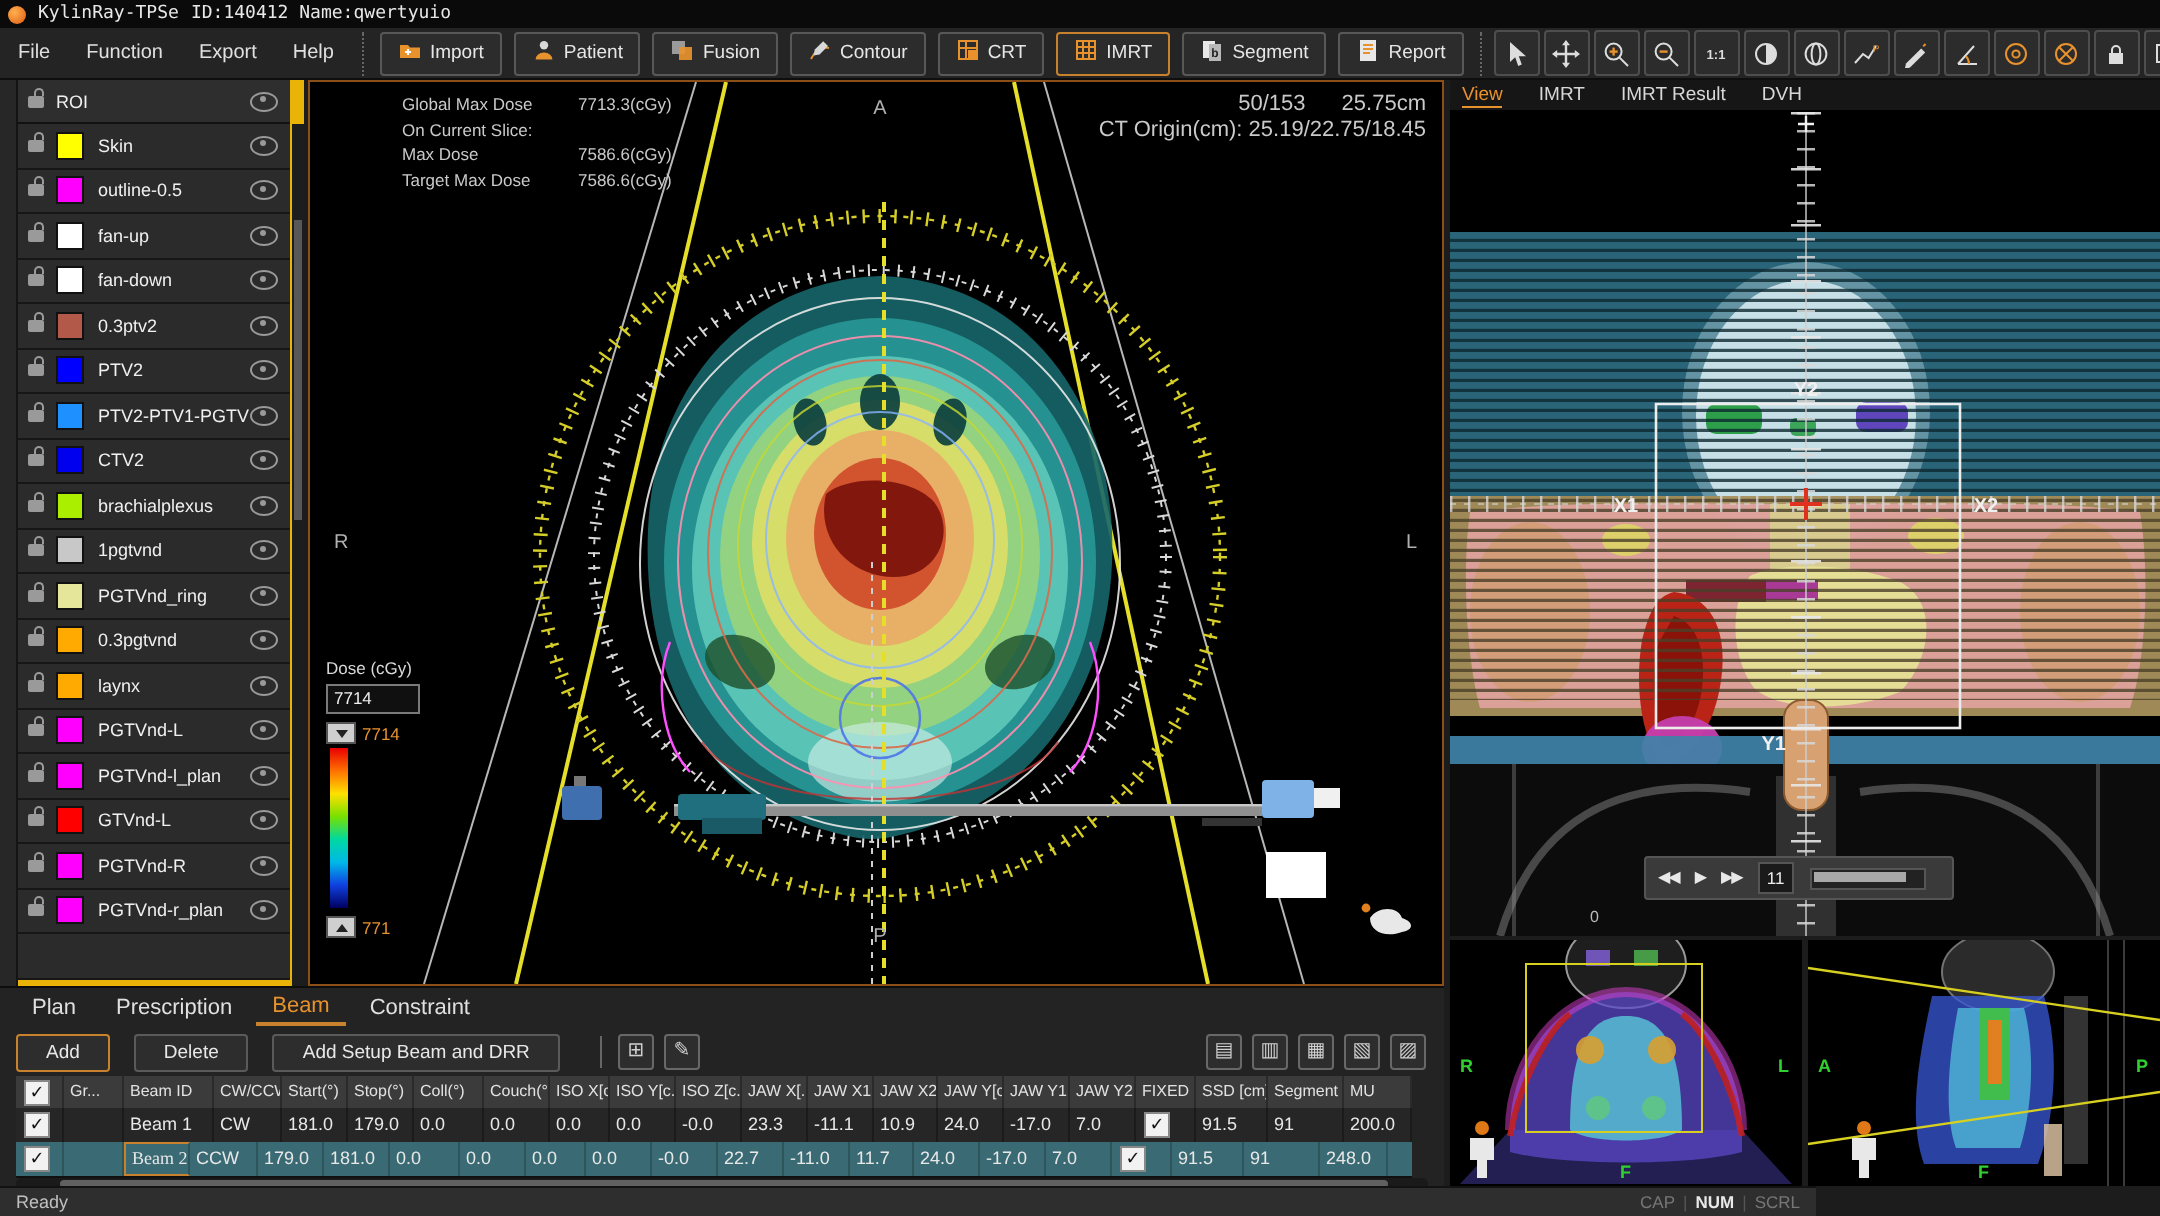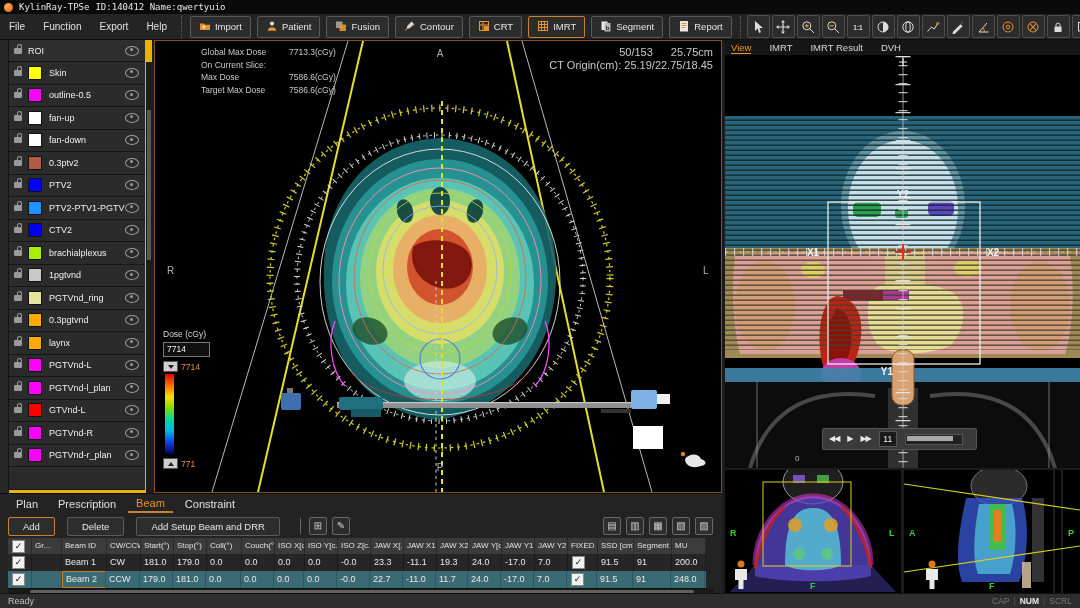--- a/index.html
+++ b/index.html
@@ -93,21 +93,21 @@
   .trow.selected{background:#3a6a74;}
   .td{font-size:9px;color:#e8e8e8;line-height:17px;padding-left:3px;box-sizing:border-box;border-right:1px solid #1b1b1b;
       white-space:nowrap;overflow:hidden;}
   .trow.selected .td{border-right-color:#2e545c;}
   .td.hl{border:1px solid #c8822e;line-height:15px;}
   .cb{width:11px;height:11px;margin:2px 0 0 4px;background:#f2f2f2;border:1px solid #888;font-size:9px;line-height:11px;
       color:#111;text-align:center;box-sizing:content-box;}
   .h-scrollbar{position:absolute;left:8px;top:95px;width:706px;height:6px;background:#1a1a1a;border-radius:3px;}
   .h-scrollbar .thumb{position:absolute;left:22px;top:1px;width:664px;height:4px;background:#606060;border-radius:2px;}
   
-  #statusbar{position:absolute;left:0;top:593px;width:1080px;height:15px;background:#2e2e2e;border-top:1px solid #121212;
+  #statusbar{position:absolute;left:0;top:593px;width:908px;height:15px;background:#2e2e2e;border-top:1px solid #121212;
              display:flex;align-items:center;font-size:9px;color:#c0c0c0;box-sizing:border-box;padding:0 8px;}
   #status-indicators{margin-left:auto;display:flex;gap:4px;font-size:8.5px;}
   .ind{color:#777;}
   .ind.active{color:#e8e8e8;font-weight:bold;}
   .ind-sep{color:#555;}
   svg text{font-family:"Liberation Sans",sans-serif;}
 </style>
 </head>
 <body>
 
@@ -722,37 +722,37 @@
           <div class="td" style="width: 34px; flex: 0 0 auto;">CW</div>
           <div class="td" style="width: 33px; flex: 0 0 auto;">181.0</div>
           <div class="td" style="width: 33px; flex: 0 0 auto;">179.0</div>
           <div class="td" style="width: 35px; flex: 0 0 auto;">0.0</div>
           <div class="td" style="width: 33px; flex: 0 0 auto;">0.0</div>
           <div class="td" style="width: 30px; flex: 0 0 auto;">0.0</div>
           <div class="td" style="width: 33px; flex: 0 0 auto;">0.0</div>
           <div class="td" style="width: 33px; flex: 0 0 auto;">-0.0</div>
           <div class="td" style="width: 33px; flex: 0 0 auto;">23.3</div>
           <div class="td" style="width: 33px; flex: 0 0 auto;">-11.1</div>
-          <div class="td" style="width: 32px; flex: 0 0 auto;">19.3</div>
+          <div class="td" style="width: 32px; flex: 0 0 auto;">10.9</div>
           <div class="td" style="width: 33px; flex: 0 0 auto;">24.0</div>
           <div class="td" style="width: 33px; flex: 0 0 auto;">-17.0</div>
           <div class="td" style="width: 33px; flex: 0 0 auto;">7.0</div>
           <div class="td" style="width: 30px; flex: 0 0 auto; padding: 0px;">
             <div class="cb">✓</div>
           </div>
           <div class="td" style="width: 36px; flex: 0 0 auto;">91.5</div>
           <div class="td" style="width: 38px; flex: 0 0 auto;">91</div>
           <div class="td" style="width: 34px; flex: 0 0 auto;">200.0</div>
         </div>
         <div class="trow selected" style="top: 77px;">
           <div class="td" style="width: 24px; flex: 0 0 auto; padding: 0px;">
             <div class="cb">✓</div>
           </div>
           <div class="td" style="width: 30px; flex: 0 0 auto;"></div>
-          <div class="td hl" style="width: 44px; flex: 0 0 auto;">Beam 2</div>
+          <div class="td hl" style="width: 33px; flex: 0 0 auto; font-family: Liberation Serif, serif;">Beam 2</div>
           <div class="td" style="width: 34px; flex: 0 0 auto;">CCW</div>
           <div class="td" style="width: 33px; flex: 0 0 auto;">179.0</div>
           <div class="td" style="width: 33px; flex: 0 0 auto;">181.0</div>
           <div class="td" style="width: 35px; flex: 0 0 auto;">0.0</div>
           <div class="td" style="width: 33px; flex: 0 0 auto;">0.0</div>
           <div class="td" style="width: 30px; flex: 0 0 auto;">0.0</div>
           <div class="td" style="width: 33px; flex: 0 0 auto;">0.0</div>
           <div class="td" style="width: 33px; flex: 0 0 auto;">-0.0</div>
           <div class="td" style="width: 33px; flex: 0 0 auto;">22.7</div>
           <div class="td" style="width: 33px; flex: 0 0 auto;">-11.0</div>

